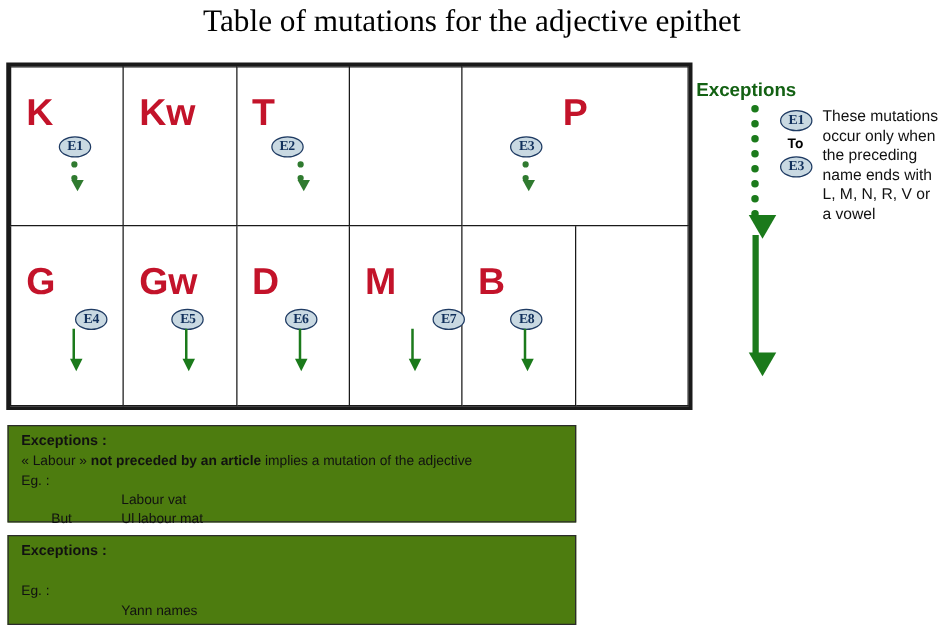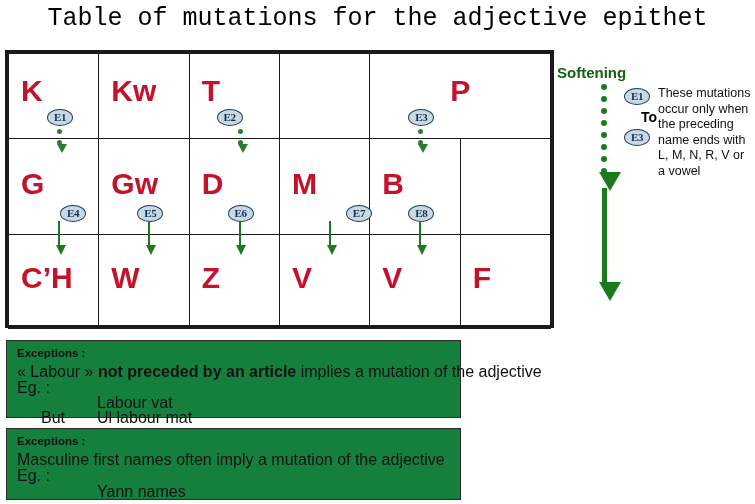--- a/index.html
+++ b/index.html
@@ -11,21 +11,21 @@
     position:relative;
   }
   #root{position:relative;width:755px;height:504px;}
 
   
   .title{
     position:absolute;left:0;top:4px;width:755px;
     text-align:center;
     font-size:25px;
     color:#000000;
-    font-family:Liberation Mono, monospace;
+    font-family:Liberation Serif, serif;
     white-space:nowrap;
   }
 
   
   .mut-table{
     position:absolute;left:5px;top:50px;
     width:549px;height:278px;
     border:3px solid #1a1a1a;
     box-sizing:border-box;
     background:#ffffff;
@@ -141,51 +141,51 @@
 
   .legend{
     position:absolute;left:622px;top:88px;
     width:133px;
   }
   .legend-keys{
     position:absolute;left:0;top:0;width:34px;
   }
   .legend .ebadge{position:relative;display:block;margin:0 0 4px 2px;}
   .legend .to{
-    display:block;margin:0 0 4px 19px;
-    font-size:14px;font-weight:bold;color:#000;
+    display:block;margin:0 0 4px 8px;
+    font-size:11px;font-weight:bold;color:#000;
     font-family:"Liberation Sans", sans-serif;
   }
   .legend-text{
     position:absolute;left:36px;top:-2px;
     width:100px;
     font-size:12.5px;
     color:#111111;
     line-height:15.5px;
     font-family:"Liberation Sans", sans-serif;
   }
 
   
   .exc-box{
     position:absolute;
-    background:#15803d;
+    background:#4d7c0f;
     border:1.6px solid #2b2b2b;
     box-sizing:border-box;
     color:#111;
   }
   #exc1{left:6px;top:340px;width:455px;height:78px;}
   #exc2{left:6px;top:428px;width:455px;height:72px;}
   .exc-title{
     position:absolute;left:10px;top:6px;
     font-size:11.5px;font-weight:bold;
     font-family:"Liberation Sans", sans-serif;
   }
   .exc-line{
     position:absolute;left:10px;
-    font-size:16px;
+    font-size:11px;
     font-family:"Liberation Sans", sans-serif;
     white-space:nowrap;
   }
   .exc-line b{font-weight:bold;}
   .l2{top:22px;}
   .l3{top:38px;}
   .l4{top:53px;left:90px;text-align:center;}
   .l5{top:68px;left:34px;}
   .l5b{top:68px;left:90px;}
   .e2l2{top:22px;}
@@ -260,45 +260,25 @@
         </td>
         <td>
           <span class="cell-letter" style="top:30px;">B</span>
           <span class="ebadge" style="left:38px;top:66px;">E8</span>
           <span class="arrow-sol" style="left:49px;top:82px;">
                 <span class="head"></span>
               </span>
         </td>
         <td></td>
       </tr>
-      <tr class="r3">
-        <td>
-          <span class="cell-letter" style="top:28px;">C’H</span>
-        </td>
-        <td>
-          <span class="cell-letter" style="top:28px;">W</span>
-        </td>
-        <td>
-          <span class="cell-letter" style="top:28px;">Z</span>
-        </td>
-        <td>
-          <span class="cell-letter" style="top:28px;">V</span>
-        </td>
-        <td>
-          <span class="cell-letter" style="top:28px;">V</span>
-        </td>
-        <td>
-          <span class="cell-letter" style="top:28px;">F</span>
-        </td>
-      </tr>
     </tbody>
       </table>
   </div>
 
-  <div class="soft-label">Softening</div>
+  <div class="soft-label">Exceptions</div>
 
   <div class="big-dotted">
       <span class="head"></span>
     </div>
   <div class="big-solid">
       <span class="head"></span>
     </div>
 
   <div class="legend">
     <div class="legend-keys">
@@ -320,18 +300,17 @@
     <div class="exc-title">Exceptions :</div>
     <div class="exc-line l2"><span>« Labour » </span><b>not preceded by an article</b><span> implies a mutation of the adjective</span></div>
     <div class="exc-line l3">Eg. :</div>
     <div class="exc-line l4">Labour vat</div>
     <div class="exc-line l5">But</div>
     <div class="exc-line l5b">Ul labour mat</div>
   </div>
 
   <div class="exc-box" id="exc2">
     <div class="exc-title">Exceptions :</div>
-    <div class="exc-line e2l2">Masculine first names often imply a mutation of the adjective</div>
     <div class="exc-line e2l3">Eg. :</div>
     <div class="exc-line e2l4">Yann names</div>
   </div>
 
 </div>
 
 </body></html>

